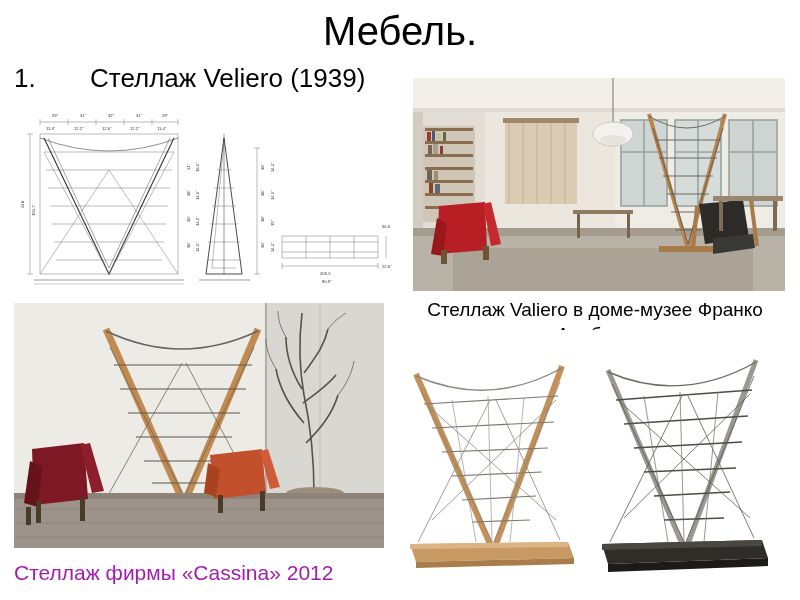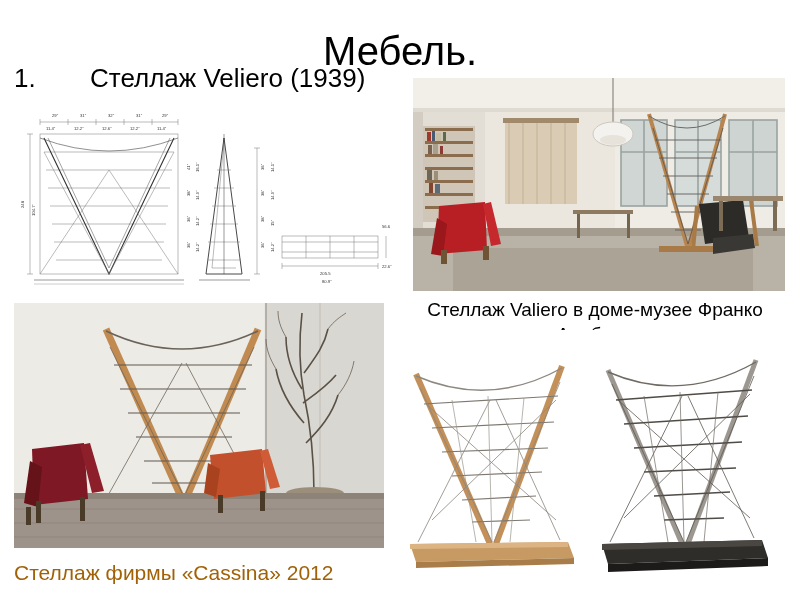--- a/index.html
+++ b/index.html
@@ -13,21 +13,20 @@
   }
   .slide{position:relative;width:800px;height:600px;}
 
   .slide-title{
     position:absolute;left:0;top:8px;width:800px;
     text-align:center;
     font-size:40px;
     line-height:46px;
     font-weight:400;
     color:#000;
-    margin-top:20px;
   }
 
   .bullet{
     position:absolute;left:14px;top:62px;width:560px;
     font-size:26px;line-height:32px;
     color:#000;
     display:flex;
     gap:14px;
   }
   .bullet .num{width:26px;flex:none;}
@@ -53,21 +52,21 @@
     color:#000;
   }
 
   
   .photo-cassina{
     position:absolute;left:14px;top:303px;width:370px;height:245px;
     overflow:hidden;background:#d8d4ce;
   }
   .caption-cassina{
     position:absolute;left:14px;top:560px;width:370px;
-    font-size:21px;line-height:26px;color:#a16207;
+    font-size:21px;line-height:26px;color:#a21caf;
   }
 
   
   .photo-products{
     position:absolute;left:392px;top:330px;width:390px;height:258px;
     overflow:hidden;background:#ffffff;
   }
 
   
   .museum-bg{

